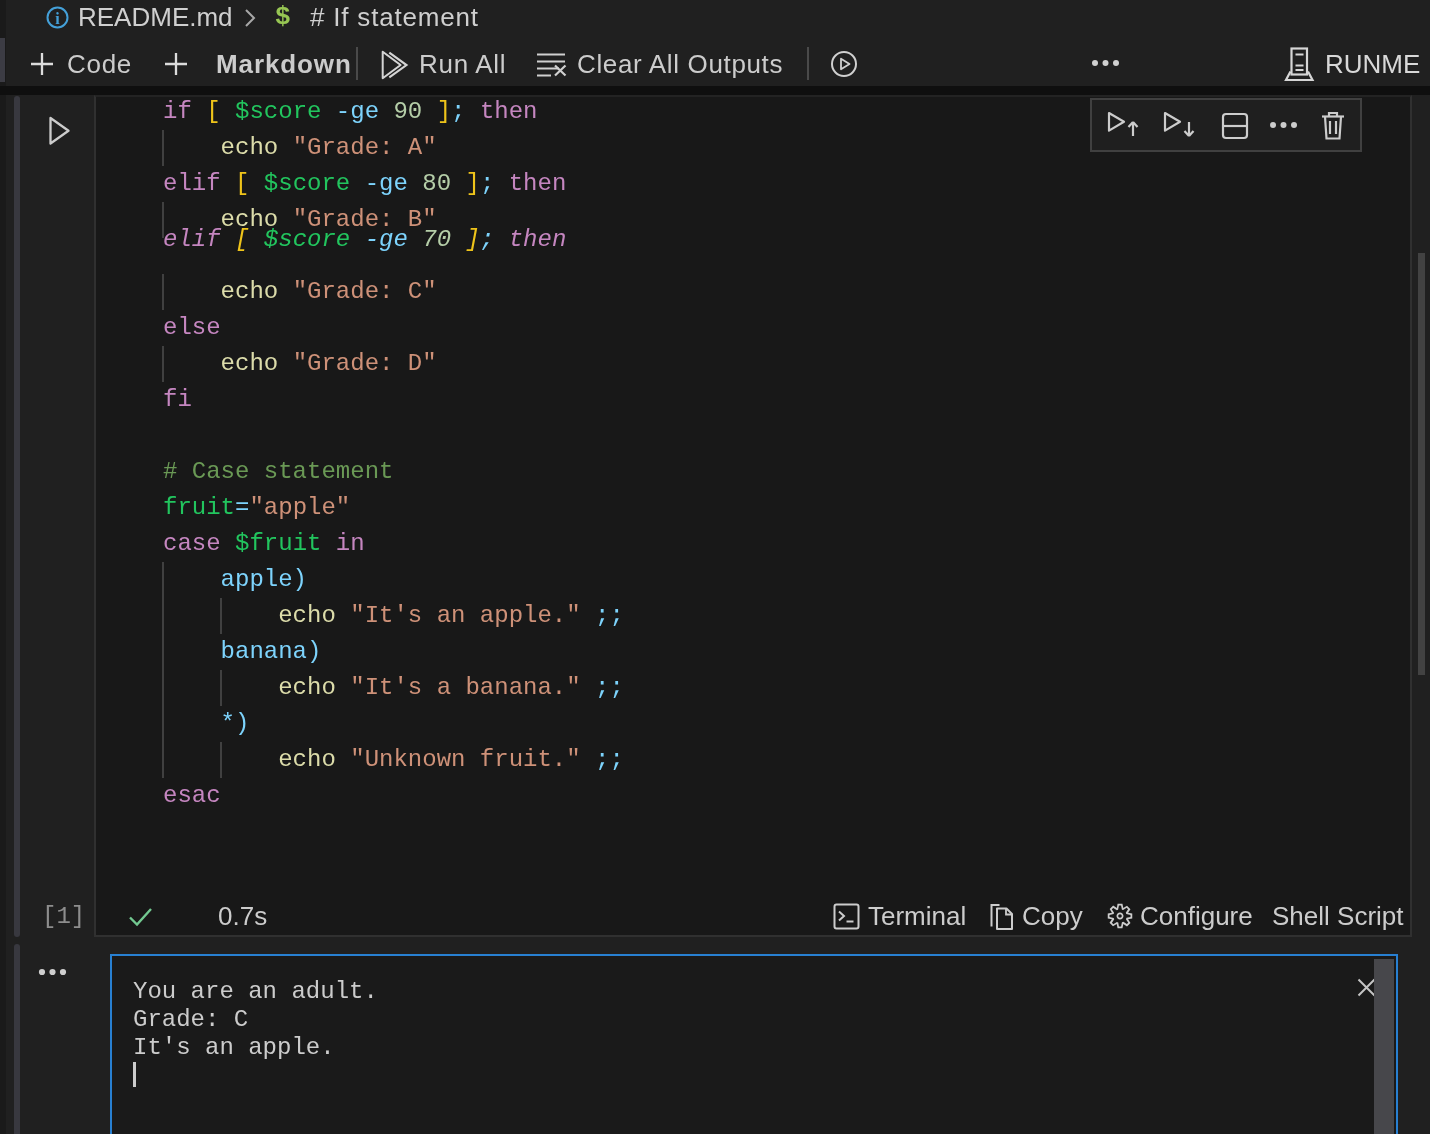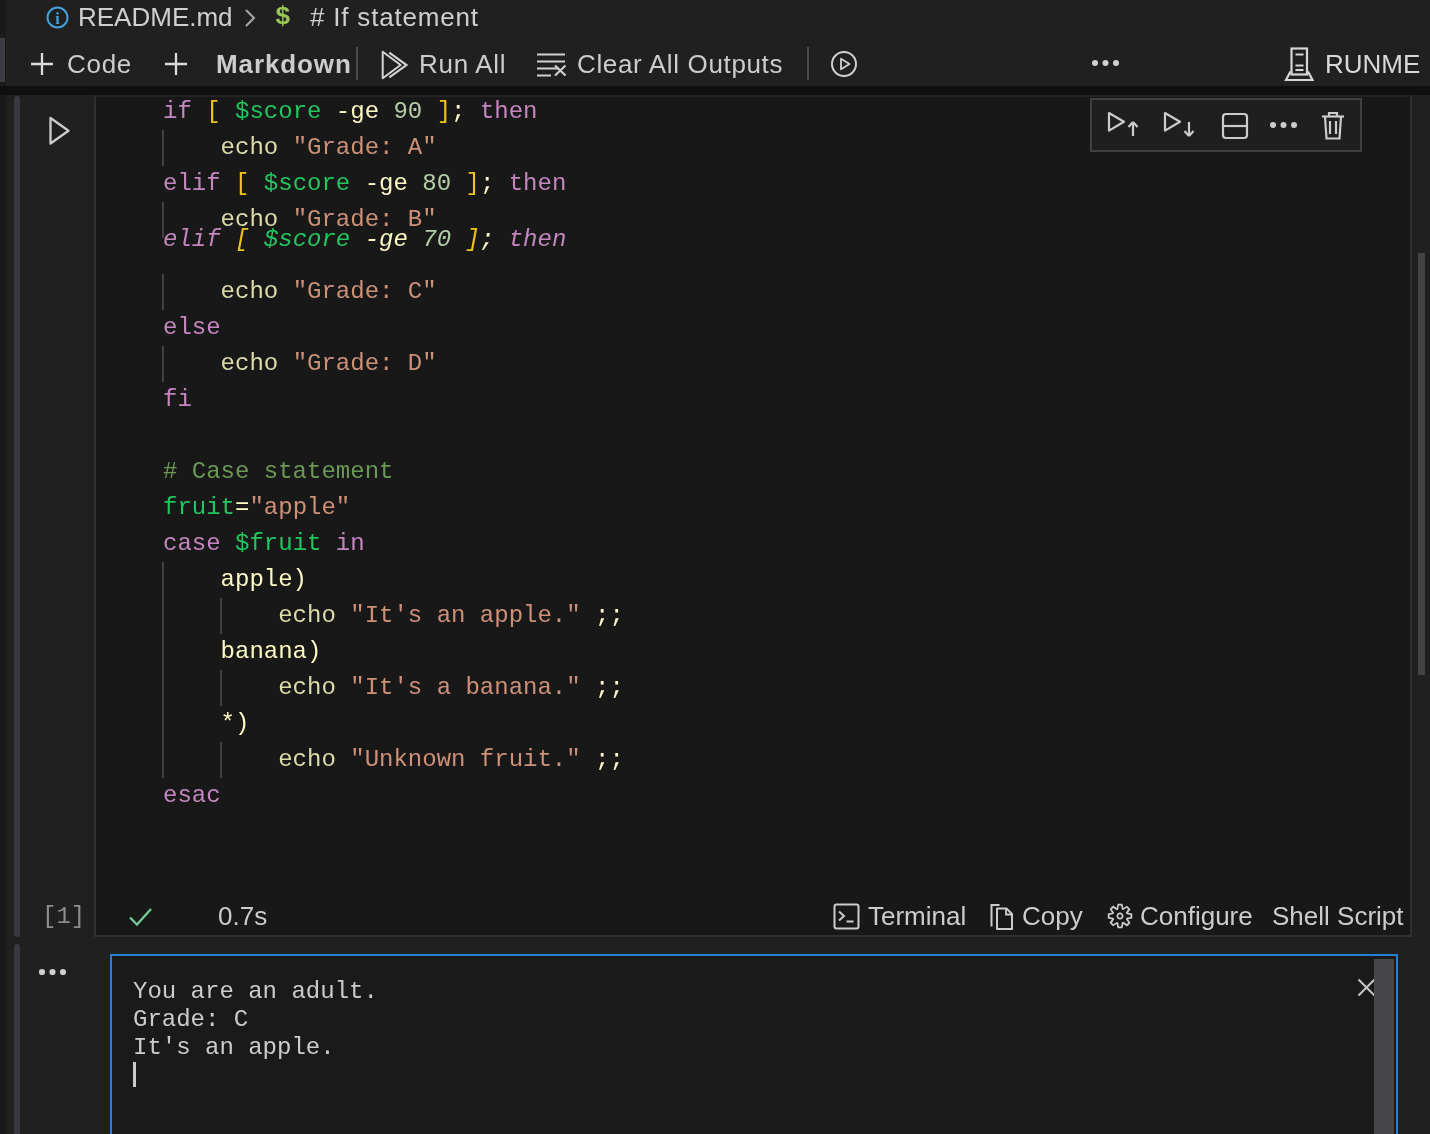--- a/index.html
+++ b/index.html
@@ -10,21 +10,21 @@
 .lbl { position:absolute; color:#cccccc; font-size:26px; line-height:26px; white-space:pre; }
 .mono { font-family:"Liberation Mono", monospace; }
 
 .kw { color:#C586C0; }
 .br { color:#EFC41A; }
 .vr { color:#22c55e; }
 .nm { color:#B5CEA8; }
 .fn { color:#DCDCAA; }
 .st { color:#CE9178; }
 .cm { color:#6A9955; }
-.pl { color:#fef9c3;margin-top:24px; }
+.pl { color:#7dd3fc;margin-top:24px; }
 .code-line { position:absolute; left:163px; font-family:"Liberation Mono", monospace;
   font-size:24px; line-height:36px; white-space:pre; color:#D4D4D4; }
 .guide { position:absolute; width:2px; background:#404040; }
 .outline { position:absolute; left:133px; font-family:"Liberation Mono", monospace;
   font-size:24px; line-height:28px; white-space:pre; color:#cccccc; }
 </style>
 </head>
 <body>
 <div id="stage">
 

